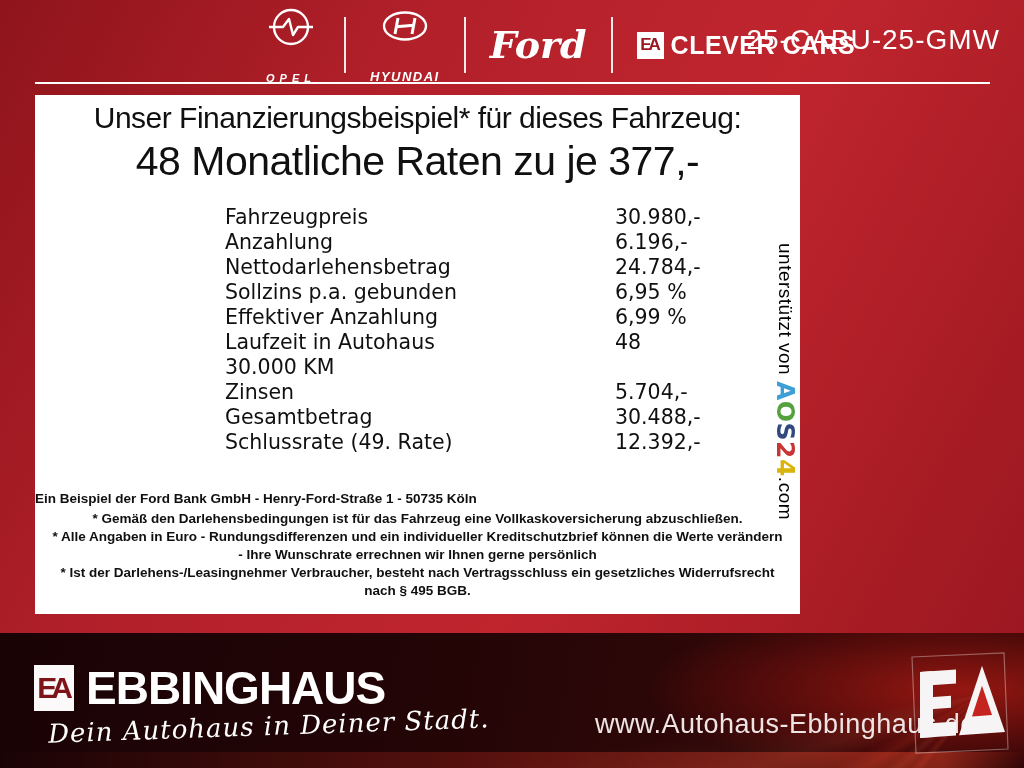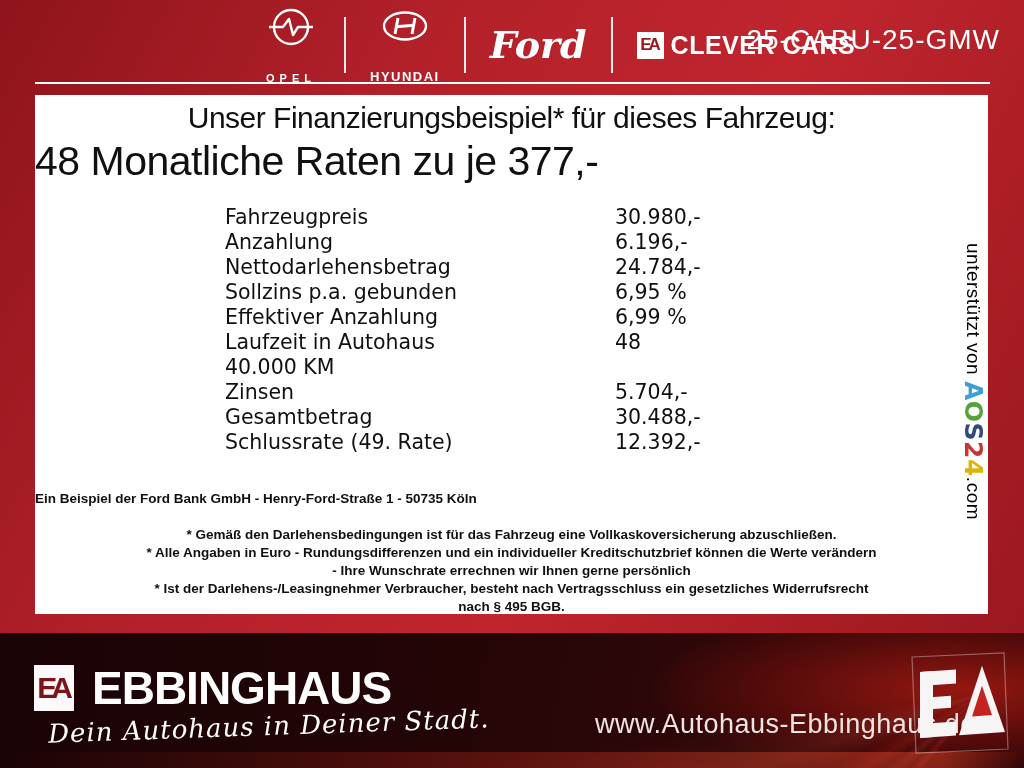--- a/index.html
+++ b/index.html
@@ -6,57 +6,57 @@
   body{
     width:1024px;height:768px;position:relative;overflow:hidden;
     font-family:"Liberation Sans",sans-serif;
     background:linear-gradient(118deg,#8f141b 0%,#b2202a 30%,#c0252e 58%,#a81c24 82%,#971620 100%);
   }
   
   .hairline{position:absolute;left:35px;top:82px;width:955px;height:2px;background:#ffffff;}
   .brand-strip{position:absolute;left:262px;top:12px;height:66px;display:flex;align-items:center;color:#fff;}
   .brand{display:flex;flex-direction:column;align-items:center;justify-content:center;}
   .brand-divider{width:2px;height:56px;background:rgba(255,255,255,.9);margin:0 24px;}
-  .brand-label{font-size:11px;letter-spacing:5px;margin-top:18px;font-weight:bold;}
+  .brand-label{font-size:11px;letter-spacing:5px;margin-top:18px;font-weight:bold;font-style:italic;}
   .brand-label.hy{font-size:13px;letter-spacing:1.5px;}
   .ford-script{font-family:"DejaVu Serif",serif;font-style:italic;font-weight:bold;font-size:38px;line-height:60px;}
   .clever{flex-direction:row;gap:7px;}
   .ea-badge{width:27px;height:27px;background:#ffffff;color:#9c1820;font-weight:bold;font-size:17px;
     display:flex;align-items:center;justify-content:center;letter-spacing:-3px;padding-right:2px;box-sizing:border-box;}
   .clever-label{font-size:25px;font-weight:bold;letter-spacing:.5px;}
   .plate{position:absolute;right:24px;top:24px;font-size:28px;color:#ffffff;letter-spacing:1px;}
   
-  .sheet{position:absolute;left:35px;top:95px;width:953px;height:519px;background:#ffffff;color:#101010;}
+  .sheet{position:absolute;left:35px;top:95px;width:765px;height:519px;background:#ffffff;color:#101010;}
   .fin-title{margin-top:6px;text-align:center;font-size:30px;letter-spacing:-.5px;}
-  .fin-sub{text-align:left;font-size:41px;letter-spacing:-.5px;margin-top:3px;}
+  .fin-sub{text-align:center;font-size:41px;letter-spacing:-.5px;margin-top:3px;}
   .fin-table{margin:20px 0 0 190px;font-family:"DejaVu Sans",sans-serif;font-size:20.5px;}
   .fin-row{display:flex;height:25px;line-height:25px;}
   .fin-row .lbl{width:390px;}
   .bank-line{font-weight:bold;font-size:13.5px;margin-top:36px;}
-  .notes{text-align:center;font-weight:bold;font-size:13.5px;margin-top:20px;line-height:18px;}
+  .notes{text-align:center;font-weight:bold;font-size:13.5px;margin-top:4px;line-height:18px;}
   .support{position:absolute;top:148px;right:0px;writing-mode:vertical-rl;
     font-size:19px;color:#000;letter-spacing:.5px;white-space:nowrap;}
   .support .aos{font-weight:bold;font-size:25px;font-family:"DejaVu Sans",sans-serif;}
   
   .footer{position:absolute;left:0;top:633px;width:1024px;height:135px;overflow:hidden;
     background:
       radial-gradient(ellipse 420px 120px at 94% 42%, rgba(225,35,25,.60), rgba(160,20,15,.25) 55%, transparent 75%),
       linear-gradient(100deg,#1a0305 0%,#230506 42%,#2e0708 68%,#200405 100%);}
   .rays{position:absolute;left:0;top:0;width:100%;height:100%;
     background:conic-gradient(from 218deg at 96% 45%,
       transparent 0deg, rgba(255,90,60,.14) 3deg, transparent 7deg,
       rgba(255,130,90,.10) 11deg, transparent 15deg,
       rgba(255,70,45,.12) 20deg, transparent 26deg,
       rgba(255,150,110,.08) 34deg, transparent 44deg);}
   .bottom-streak{position:absolute;left:0;bottom:0;width:100%;height:16px;
     background:linear-gradient(90deg,transparent 0%,rgba(230,50,35,.25) 45%,rgba(255,80,50,.4) 92%,transparent 100%);}
   .dealer{position:absolute;left:34px;top:28px;display:flex;align-items:center;}
   .ea-badge-lg{width:40px;height:46px;background:#fbf9f9;color:#7e1318;font-weight:bold;font-size:30px;
     display:flex;align-items:center;justify-content:center;letter-spacing:-6px;padding-right:4px;box-sizing:border-box;}
-  .dealer-name{color:#fff;font-size:46px;font-weight:bold;margin-left:18px;letter-spacing:-1px;}
+  .dealer-name{color:#fff;font-size:46px;font-weight:bold;margin-left:12px;letter-spacing:-1px;}
   .slogan{position:absolute;left:48px;top:78px;color:#fff;font-style:italic;font-size:26px;
     font-family:"DejaVu Serif",serif;letter-spacing:1px;transform:rotate(-2deg);white-space:nowrap;}
   .website{position:absolute;left:595px;top:76px;color:#efe4e4;font-size:27px;letter-spacing:.5px;text-decoration:none;}
   .ea-logo-lg{position:absolute;right:14px;top:18px;width:104px;height:104px;}
 </style>
 </head>
 <body>
 
 <div class="brand-strip">
   <div class="brand">
@@ -114,21 +114,21 @@
       </div>
     <div class="fin-row">
         <span class="lbl">Effektiver Anzahlung</span>
         <span class="val">6,99 %</span>
       </div>
     <div class="fin-row">
         <span class="lbl">Laufzeit in Autohaus</span>
         <span class="val">48</span>
       </div>
     <div class="fin-row">
-        <span class="val">40.000 KM</span>
+        <span class="val">30.000 KM</span>
       </div>
     <div class="fin-row">
         <span class="lbl">Zinsen</span>
         <span class="val">5.704,-</span>
       </div>
     <div class="fin-row">
         <span class="lbl">Gesamtbetrag</span>
         <span class="val">30.488,-</span>
       </div>
     <div class="fin-row">

